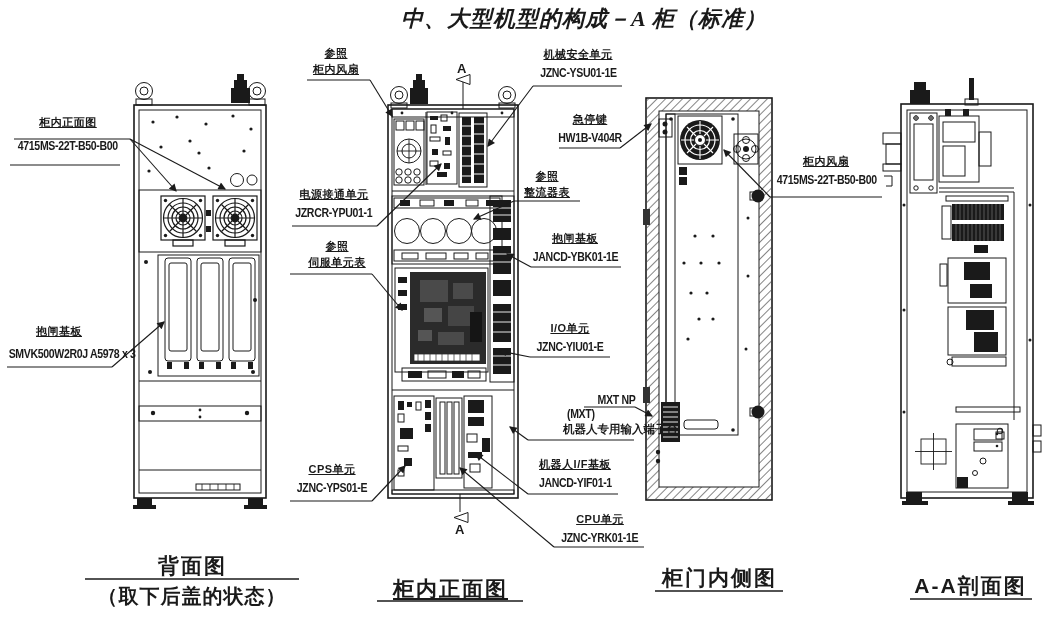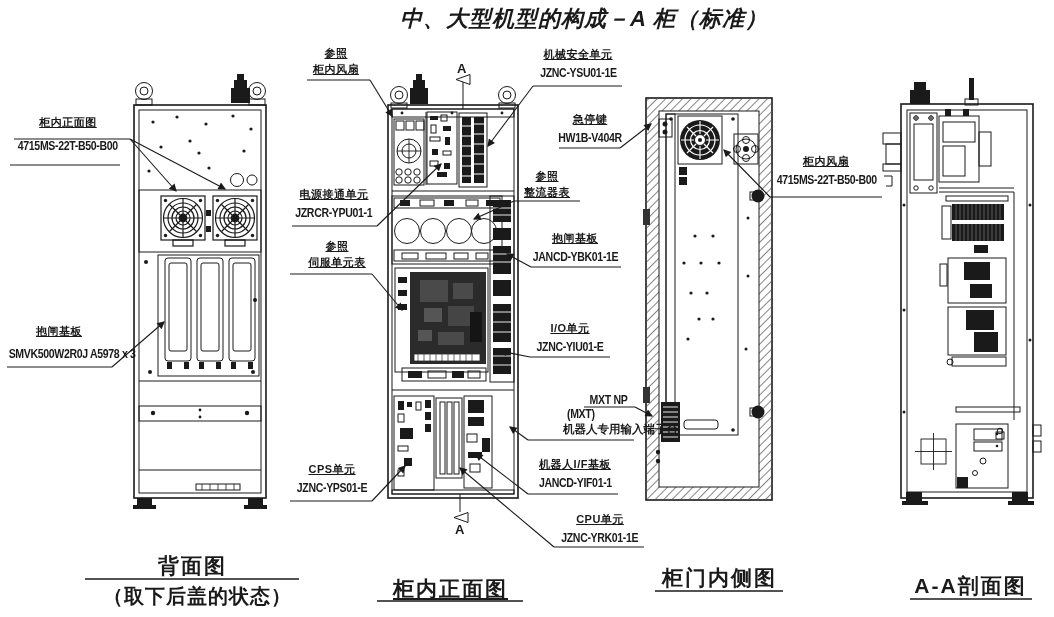--- a/index.html
+++ b/index.html
@@ -1,21 +1,21 @@
 <!DOCTYPE html>
 <html><head>
 <meta charset="utf-8">
 <style>
   * { margin:0; padding:0; box-sizing:border-box; }
   html,body { background:#fff; }
   body { font-family:"Liberation Sans", sans-serif; color:#1a1a1a; }
   .canvas { position:relative; width:1054px; height:617px; background:#fff; overflow:hidden; }
   .svg-layer { position:absolute; left:0; top:0; }
   .title { position:absolute; left:324px; top:4px; width:520px; text-align:center;
-           font-family:Liberation Sans, sans-serif; font-style:italic; font-weight:bold;
+           font-family:Liberation Serif, serif; font-style:italic; font-weight:bold;
            font-size:22px; letter-spacing:1px; white-space:nowrap; }
   .lbl { position:absolute; text-align:center; }
   .lbl.left { text-align:left;margin-left:33px; }
   .cjk  { display:block; font-size:11px; font-weight:bold; line-height:15.5px; white-space:nowrap; letter-spacing:0.5px;text-decoration:underline;}
   .cjk-sm { display:block; font-size:11.5px; font-weight:bold; line-height:15px; white-space:nowrap; }
   .code { display:inline-block; font-size:12px; font-weight:bold; line-height:15px;
           letter-spacing:-0.4px; white-space:nowrap; transform:scaleX(0.88); transform-origin:center; }
   .lbl.left .code { transform-origin:left; }
   .gap { margin-top:8px; }
   .cap { position:absolute; text-align:center; font-size:21px; font-weight:bold; letter-spacing:2px; white-space:nowrap; }
@@ -567,39 +567,39 @@
   <span class="cjk">整流器表</span>
 </div>
 <div class="lbl" style="left:527px; top:231px; width:96px;">
   <span class="cjk">抱闸基板</span>
   <span class="code">JANCD-YBK01-1E</span>
 </div>
 <div class="lbl" style="left:524px; top:321px; width:92px;">
   <span class="cjk">I/O单元</span>
   <span class="code">JZNC-YIU01-E</span>
 </div>
-<div class="lbl" style="left:578px; top:390px; width:60px;">
+<div class="lbl" style="left:578px; top:390px; width:60px;text-align:right;">
   <span class="code">MXT NP</span>
 </div>
 <div class="lbl left" style="left:530px; top:404px; width:110px;">
   <span class="code" style="margin-left:4px;">(MXT)</span>
   <span class="cjk-sm">机器人专用输入端子台</span>
 </div>
 <div class="lbl" style="left:525px; top:457px; width:100px;">
   <span class="cjk">机器人I/F基板</span>
   <span class="code">JANCD-YIF01-1</span>
 </div>
 <div class="lbl" style="left:552px; top:512px; width:96px;">
   <span class="cjk">CPU单元</span>
   <span class="code">JZNC-YRK01-1E</span>
 </div>
 <div class="lbl" style="left:770px; top:154px; width:112px;">
   <span class="cjk">柜内风扇</span>
   <span class="code">4715MS-22T-B50-B00</span>
 </div>
 
 <div class="cap" style="left:120px; top:552px; width:145px;">背面图</div>
-<div class="cap-sub" style="left:92px; top:583px; width:200px;text-align:right;">（取下后盖的状态）</div>
+<div class="cap-sub" style="left:92px; top:583px; width:200px;">（取下后盖的状态）</div>
 <div class="cap" style="left:378px; top:575px; width:145px;text-decoration:underline;">柜内正面图</div>
 <div class="cap" style="left:647px; top:564px; width:145px;">柜门内侧图</div>
 <div class="cap" style="left:898px; top:572px; width:145px;">A-A剖面图</div>
 
 </div>
 
 </body></html>

